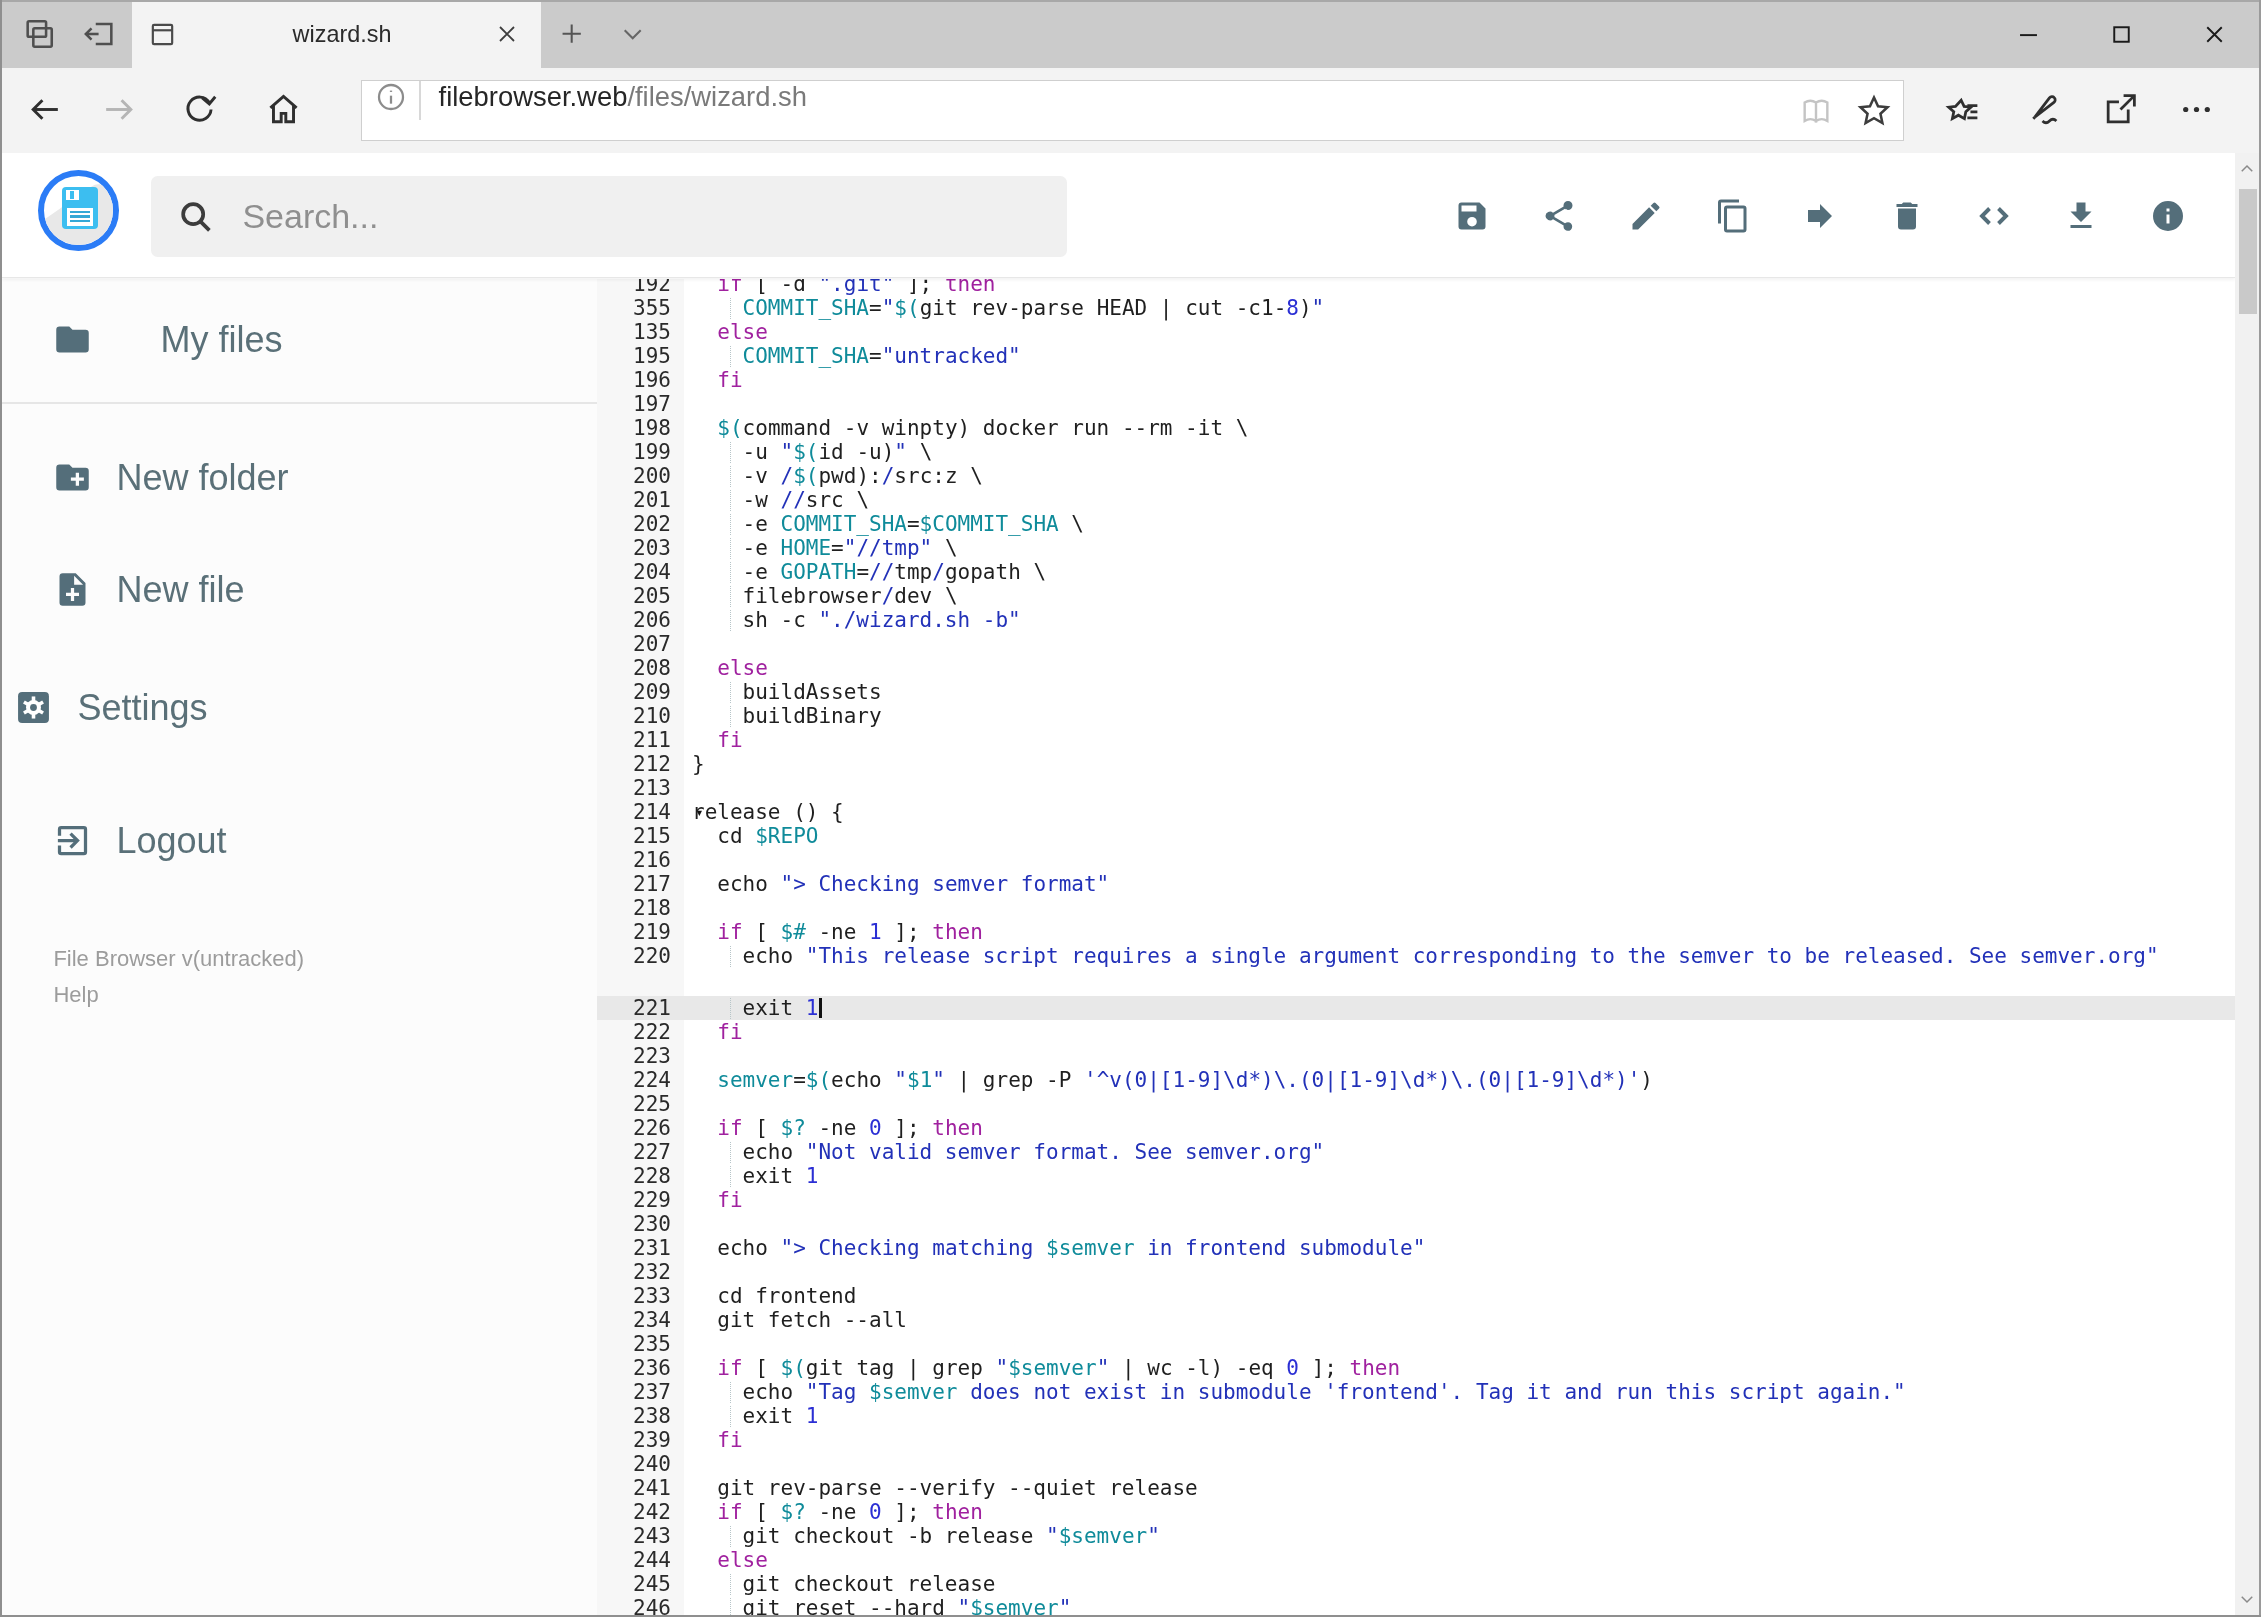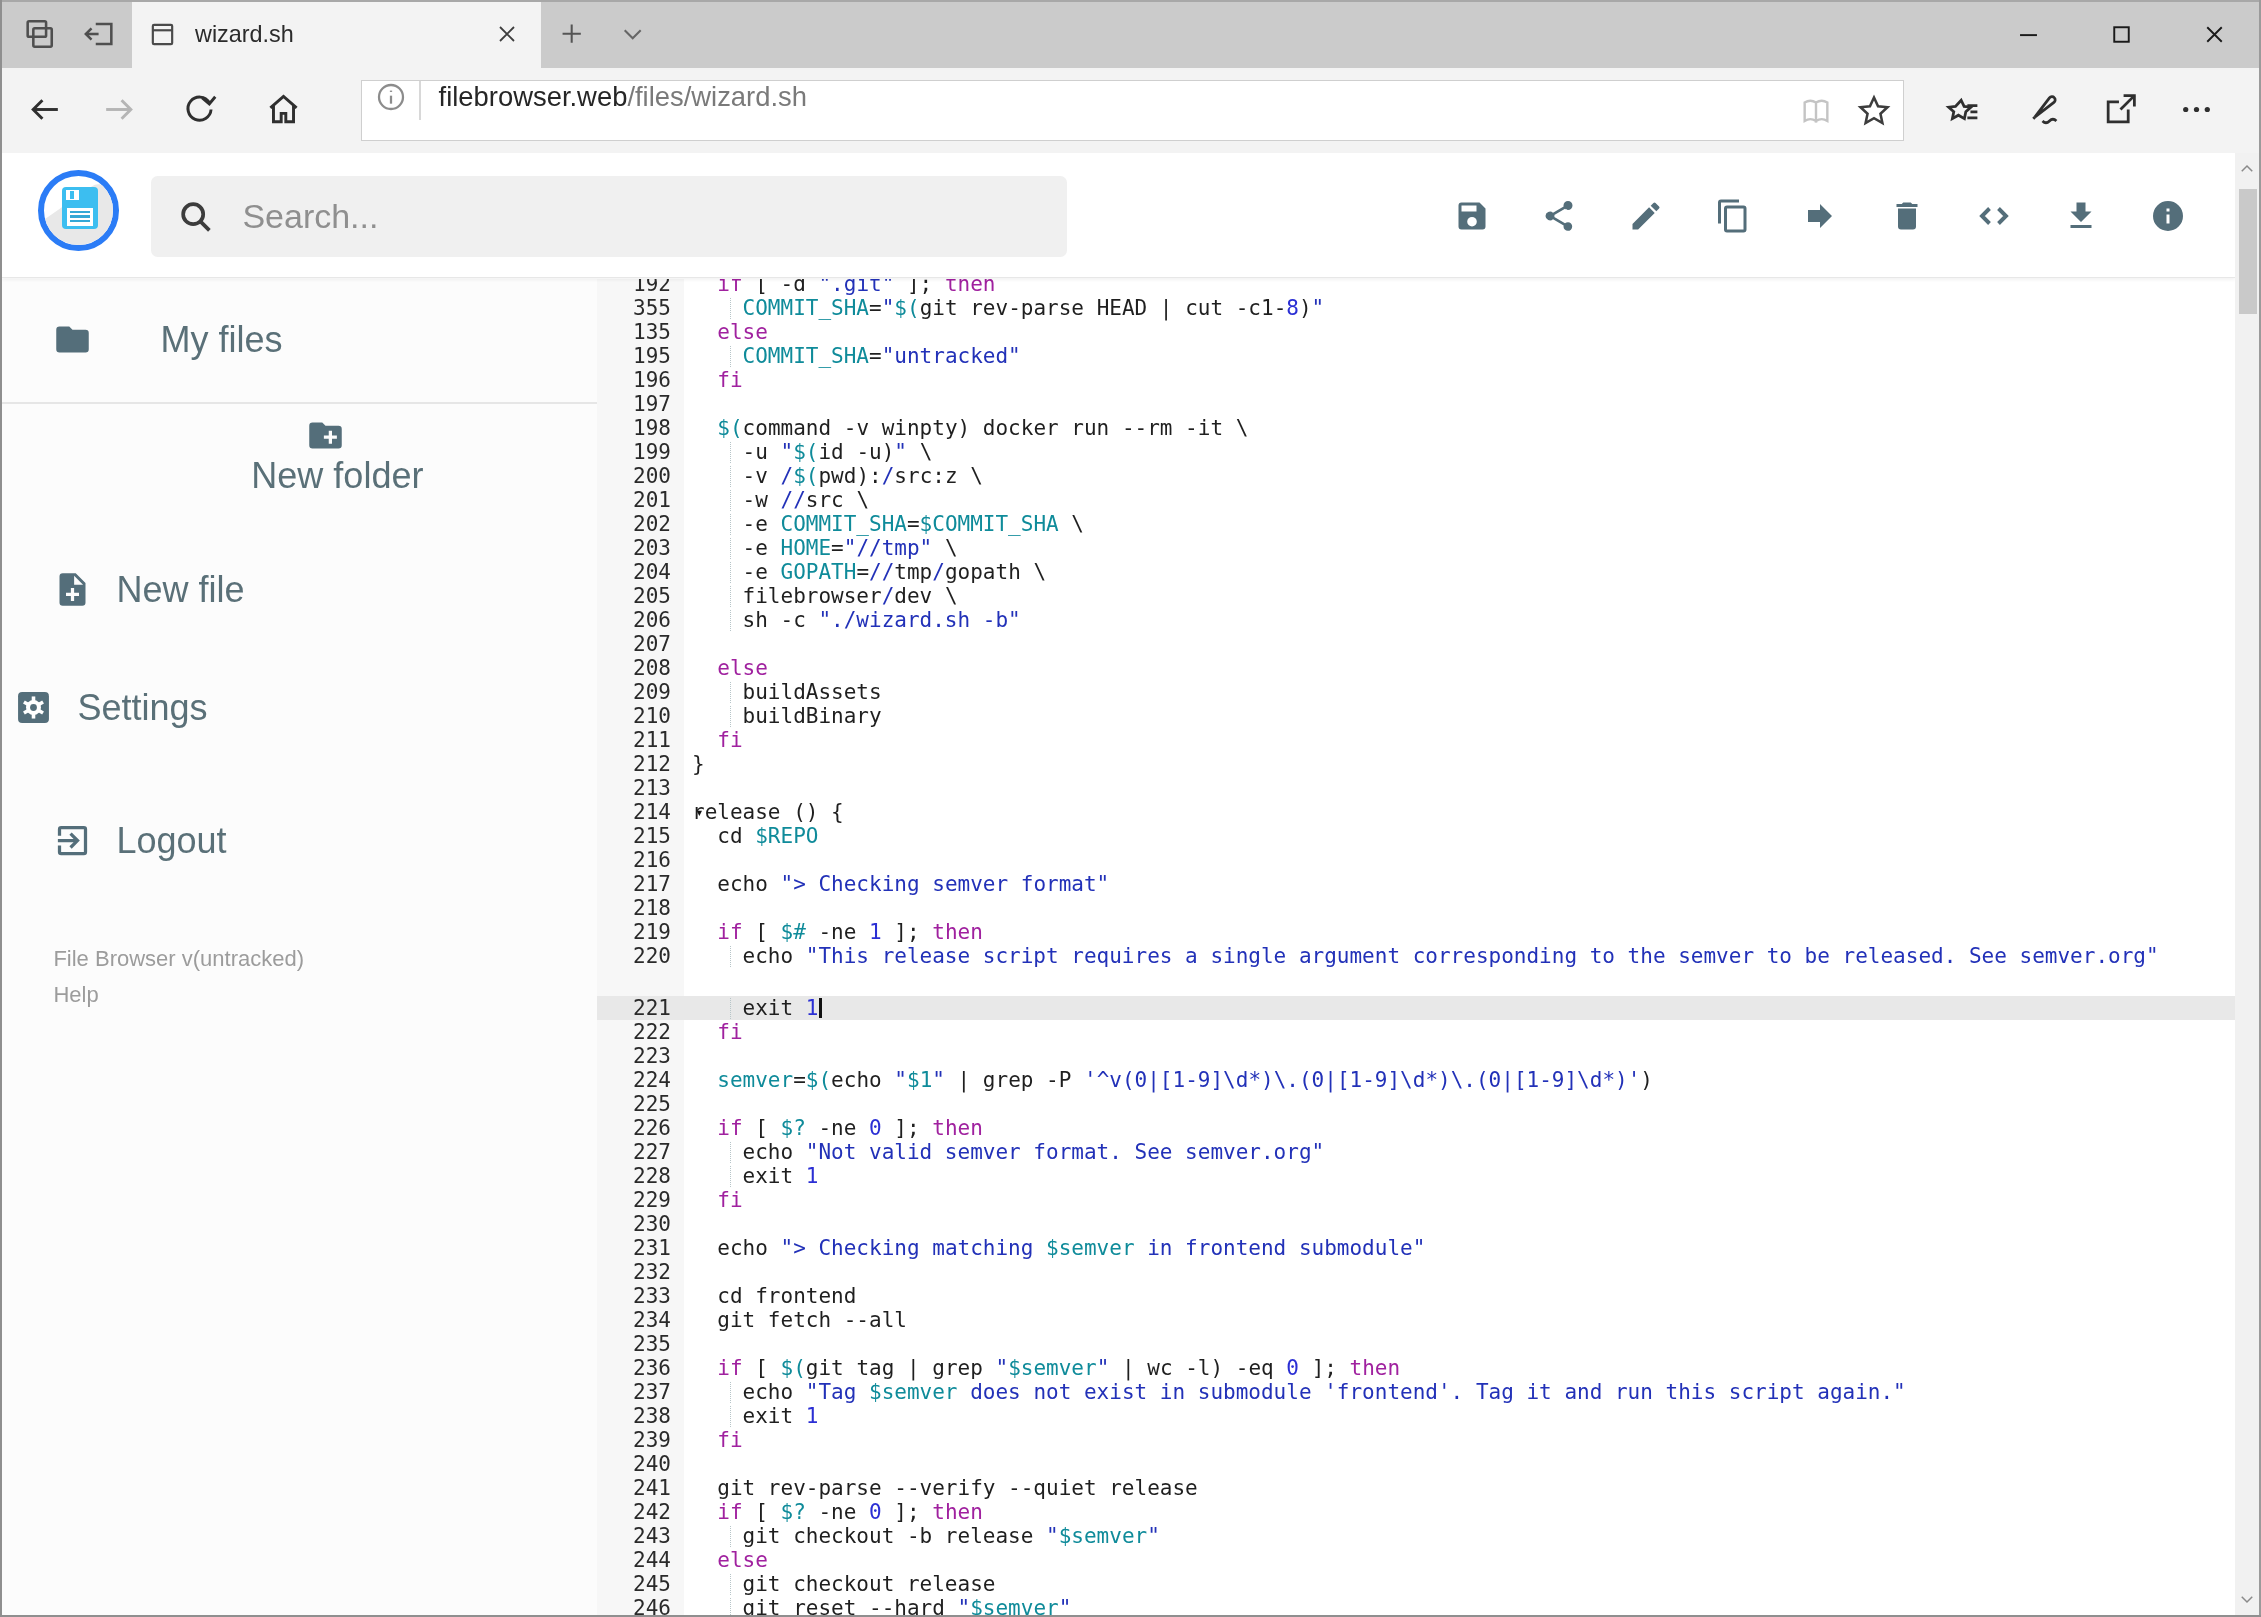--- a/index.html
+++ b/index.html
@@ -6,21 +6,21 @@
   body{width:2261px;height:1617px;overflow:hidden;font-family:"Liberation Sans",sans-serif;}
   .stage{position:absolute;left:0;top:0;width:2261px;height:1617px;background:#fff;overflow:hidden;}
   .frame-left{position:absolute;left:0;top:0;width:2.4px;height:100%;background:#8f8f8f;z-index:50;}
   .frame-right{position:absolute;right:0;top:0;width:1.6px;height:100%;background:#9a9a9a;z-index:50;}
   .frame-bottom{position:absolute;left:0;bottom:0;width:100%;height:2.4px;background:#8f8f8f;z-index:50;}
   .frame-top{position:absolute;left:0;top:0;width:100%;height:1.6px;background:#a8a8a8;z-index:50;}
 
   
   .tabstrip{position:absolute;left:0;top:0;width:100%;height:68px;background:#cbcbcb;}
   .strip-btn{position:absolute;top:0;height:68px;width:58px;display:flex;align-items:center;justify-content:center;color:#4f4f4f;}
-  .tab{position:absolute;left:132px;top:0;width:409px;height:68px;background:#f3f3f3;display:flex;align-items:center;padding:0 16px;box-sizing:border-box;}
+  .tab{position:absolute;left:132px;top:0;width:409px;height:68px;background:#f3f3f3;display:flex;align-items:center;padding:0 16px;box-sizing:border-box;text-align:center;}
   .tab-title{font-size:23.4px;color:#2b2b2b;margin-left:18px;flex:1;white-space:nowrap;overflow:hidden;}
   .tab-close{width:36px;height:36px;display:flex;align-items:center;justify-content:center;color:#3d3d3d;}
   .newtab-btn{position:absolute;left:546px;top:0;width:52px;height:68px;display:flex;align-items:center;justify-content:center;color:#555;}
   .tablist-btn{position:absolute;left:607px;top:0;width:52px;height:68px;display:flex;align-items:center;justify-content:center;color:#666;}
   .win-controls{position:absolute;right:0;top:0;height:68px;display:flex;}
   .win-btn{width:93px;height:68px;display:flex;align-items:center;justify-content:center;color:#1a1a1a;}
 
   
   .navrow{position:absolute;left:0;top:68px;width:100%;height:86px;background:#f3f3f3;border-bottom:0.8px solid #dedede;box-sizing:border-box;}
   .nav-btn{position:absolute;top:7.3px;width:68px;height:68px;display:flex;align-items:center;justify-content:center;color:#3f3f3f;}
@@ -290,21 +290,21 @@
   </div>
 
   <div class="sidebar">
     <div class="sb-item" style="top:16px;gap:44px;">
       <svg width="39" height="39" viewBox="0 0 24 24" fill="#546e7a">
           <path d="M10 4H4a2 2 0 0 0-2 2v12a2 2 0 0 0 2 2h16a2 2 0 0 0 2-2V8a2 2 0 0 0-2-2h-8l-2-2z"></path>
         </svg>
       <span class="sb-label">My files</span>
     </div>
     <div class="sb-divider"></div>
-    <div class="sb-item" style="top:137px;flex-direction:column;">
+    <div class="sb-item" style="top:154px;">
       <svg width="39" height="39" viewBox="0 0 24 24" fill="#546e7a">
           <path d="M20 6h-8l-2-2H4a2 2 0 0 0-2 2v12a2 2 0 0 0 2 2h16a2 2 0 0 0 2-2V8a2 2 0 0 0-2-2zm-1 8h-3v3h-2v-3h-3v-2h3V9h2v3h3v2z"></path>
         </svg>
       <span class="sb-label">New folder</span>
     </div>
     <div class="sb-item" style="top:266px;">
       <svg width="39" height="39" viewBox="0 0 24 24" fill="#546e7a">
           <path d="M14 2H6a2 2 0 0 0-2 2v16a2 2 0 0 0 2 2h12a2 2 0 0 0 2-2V8l-6-6zm2 14h-3v3h-2v-3H8v-2h3v-3h2v3h3v2zm-3-7V3.5L18.5 9H13z"></path>
         </svg>
       <span class="sb-label">New file</span>

